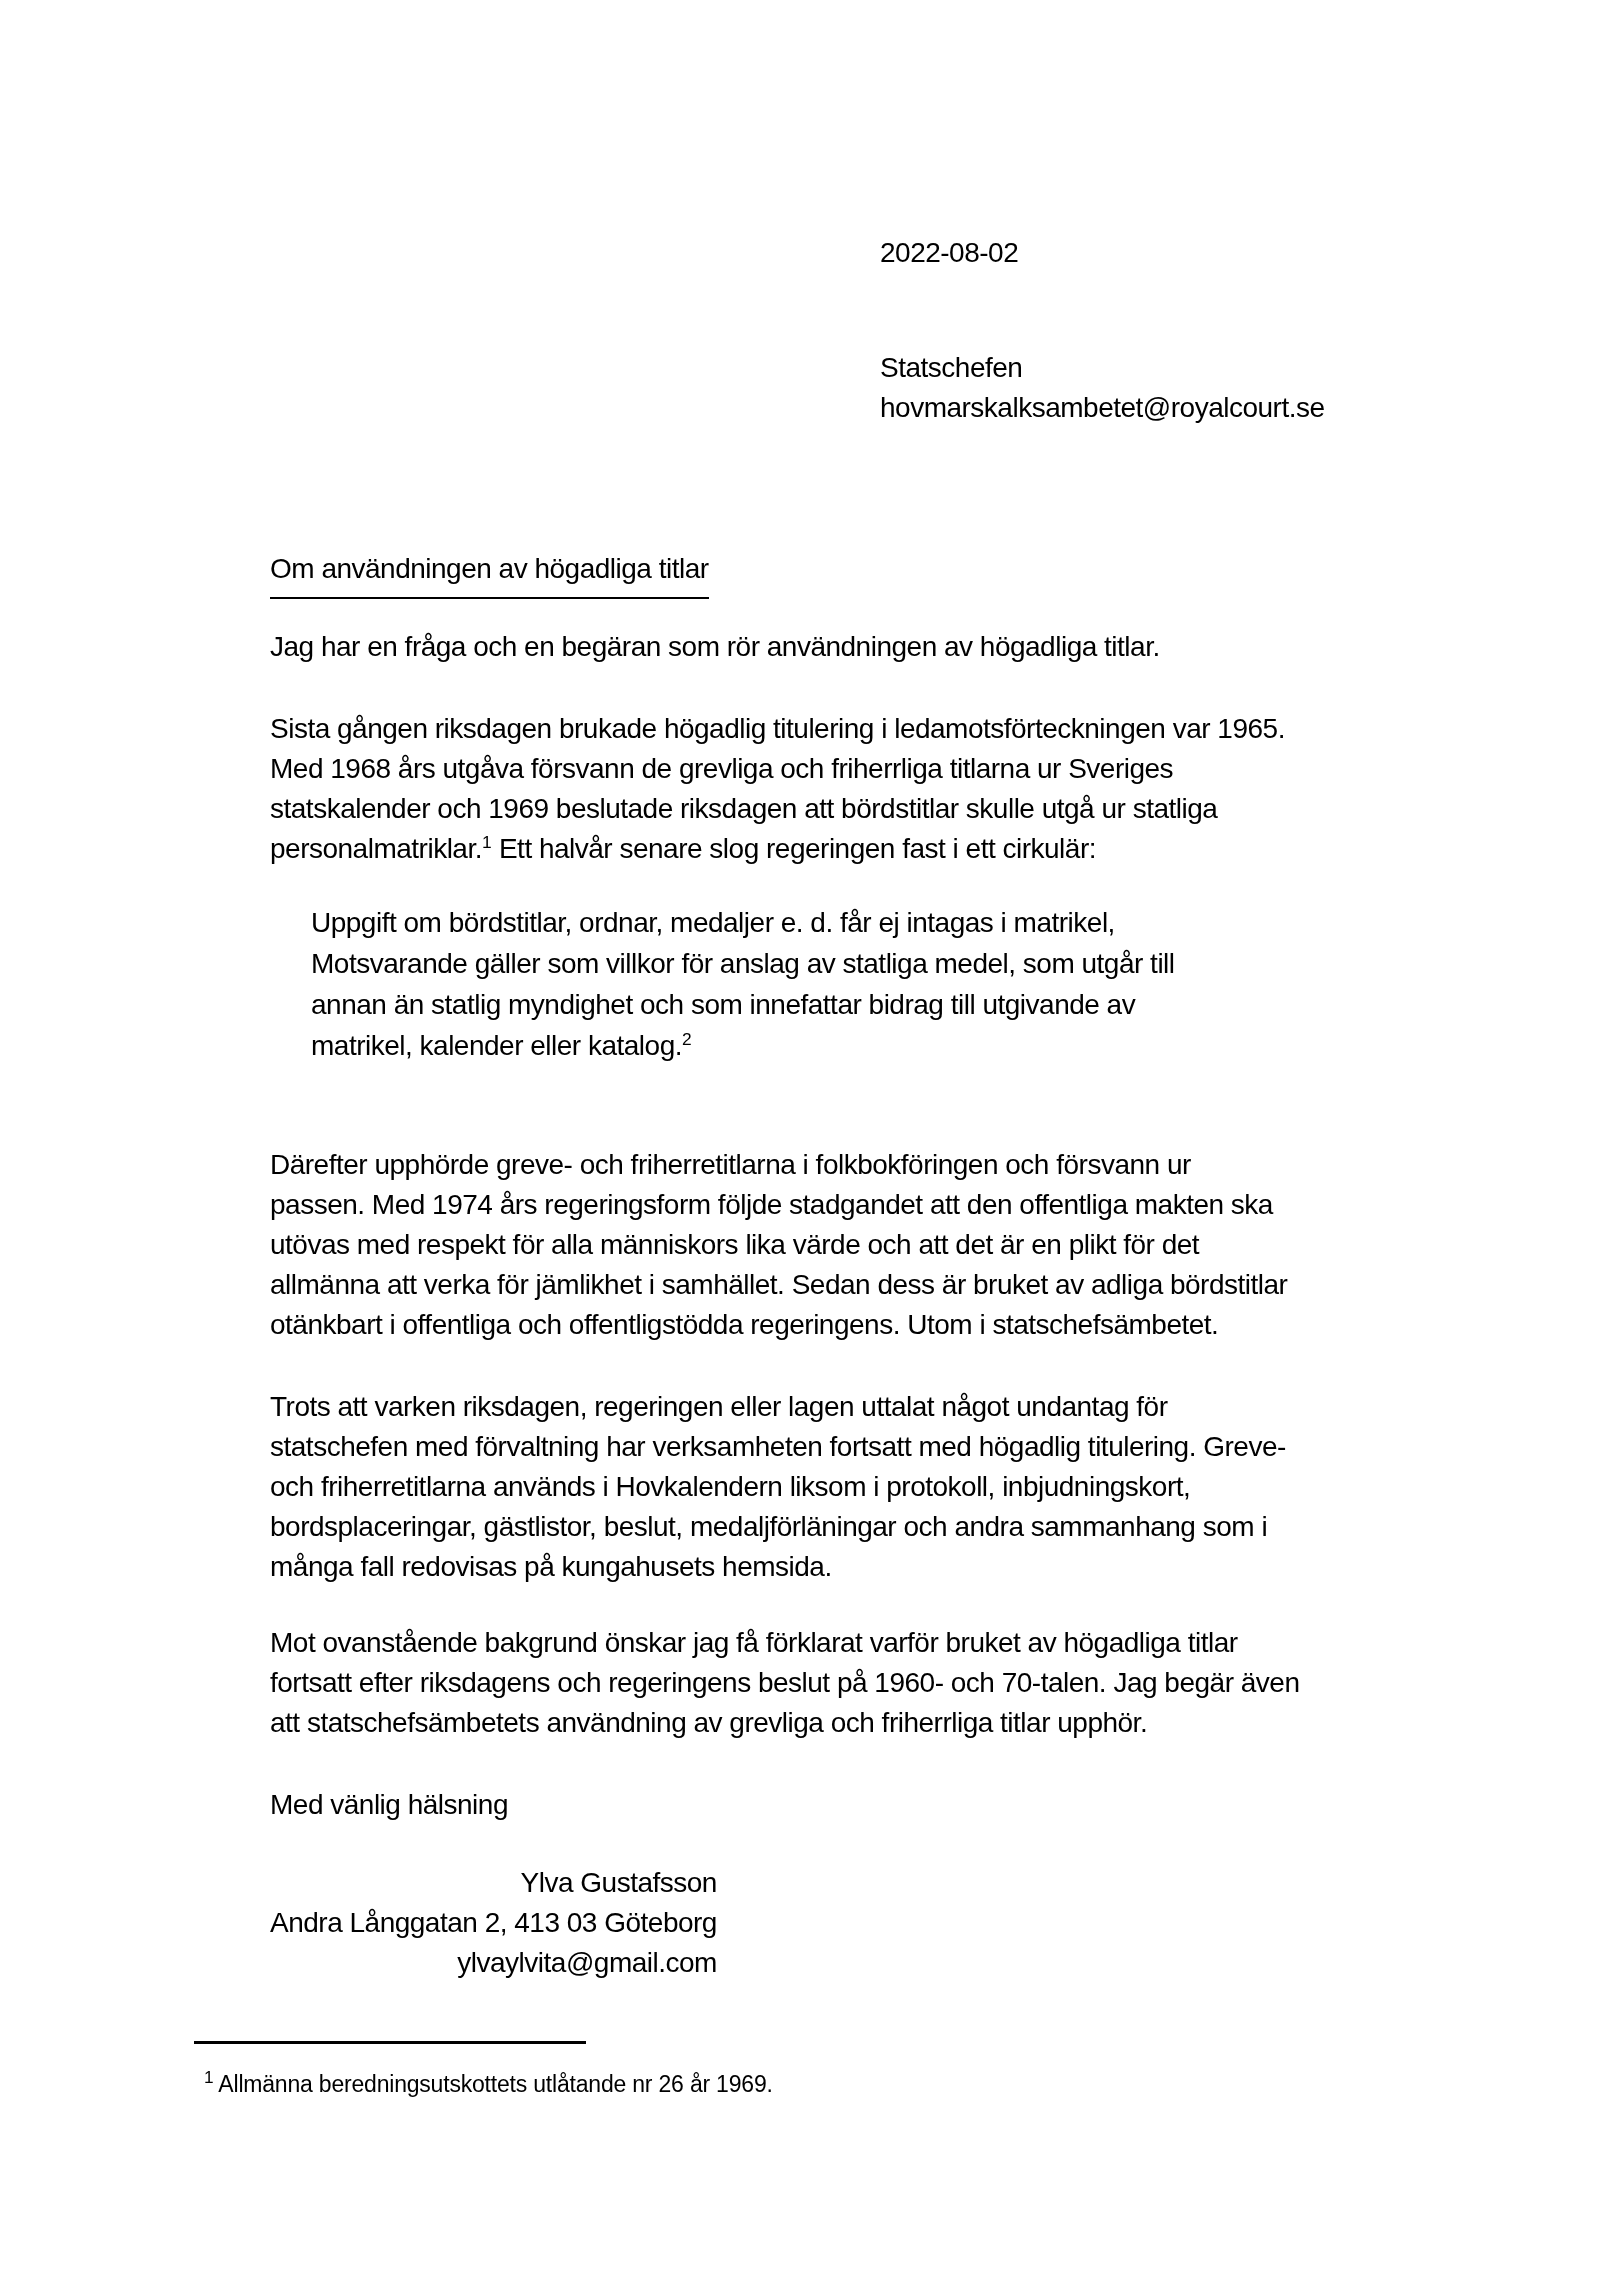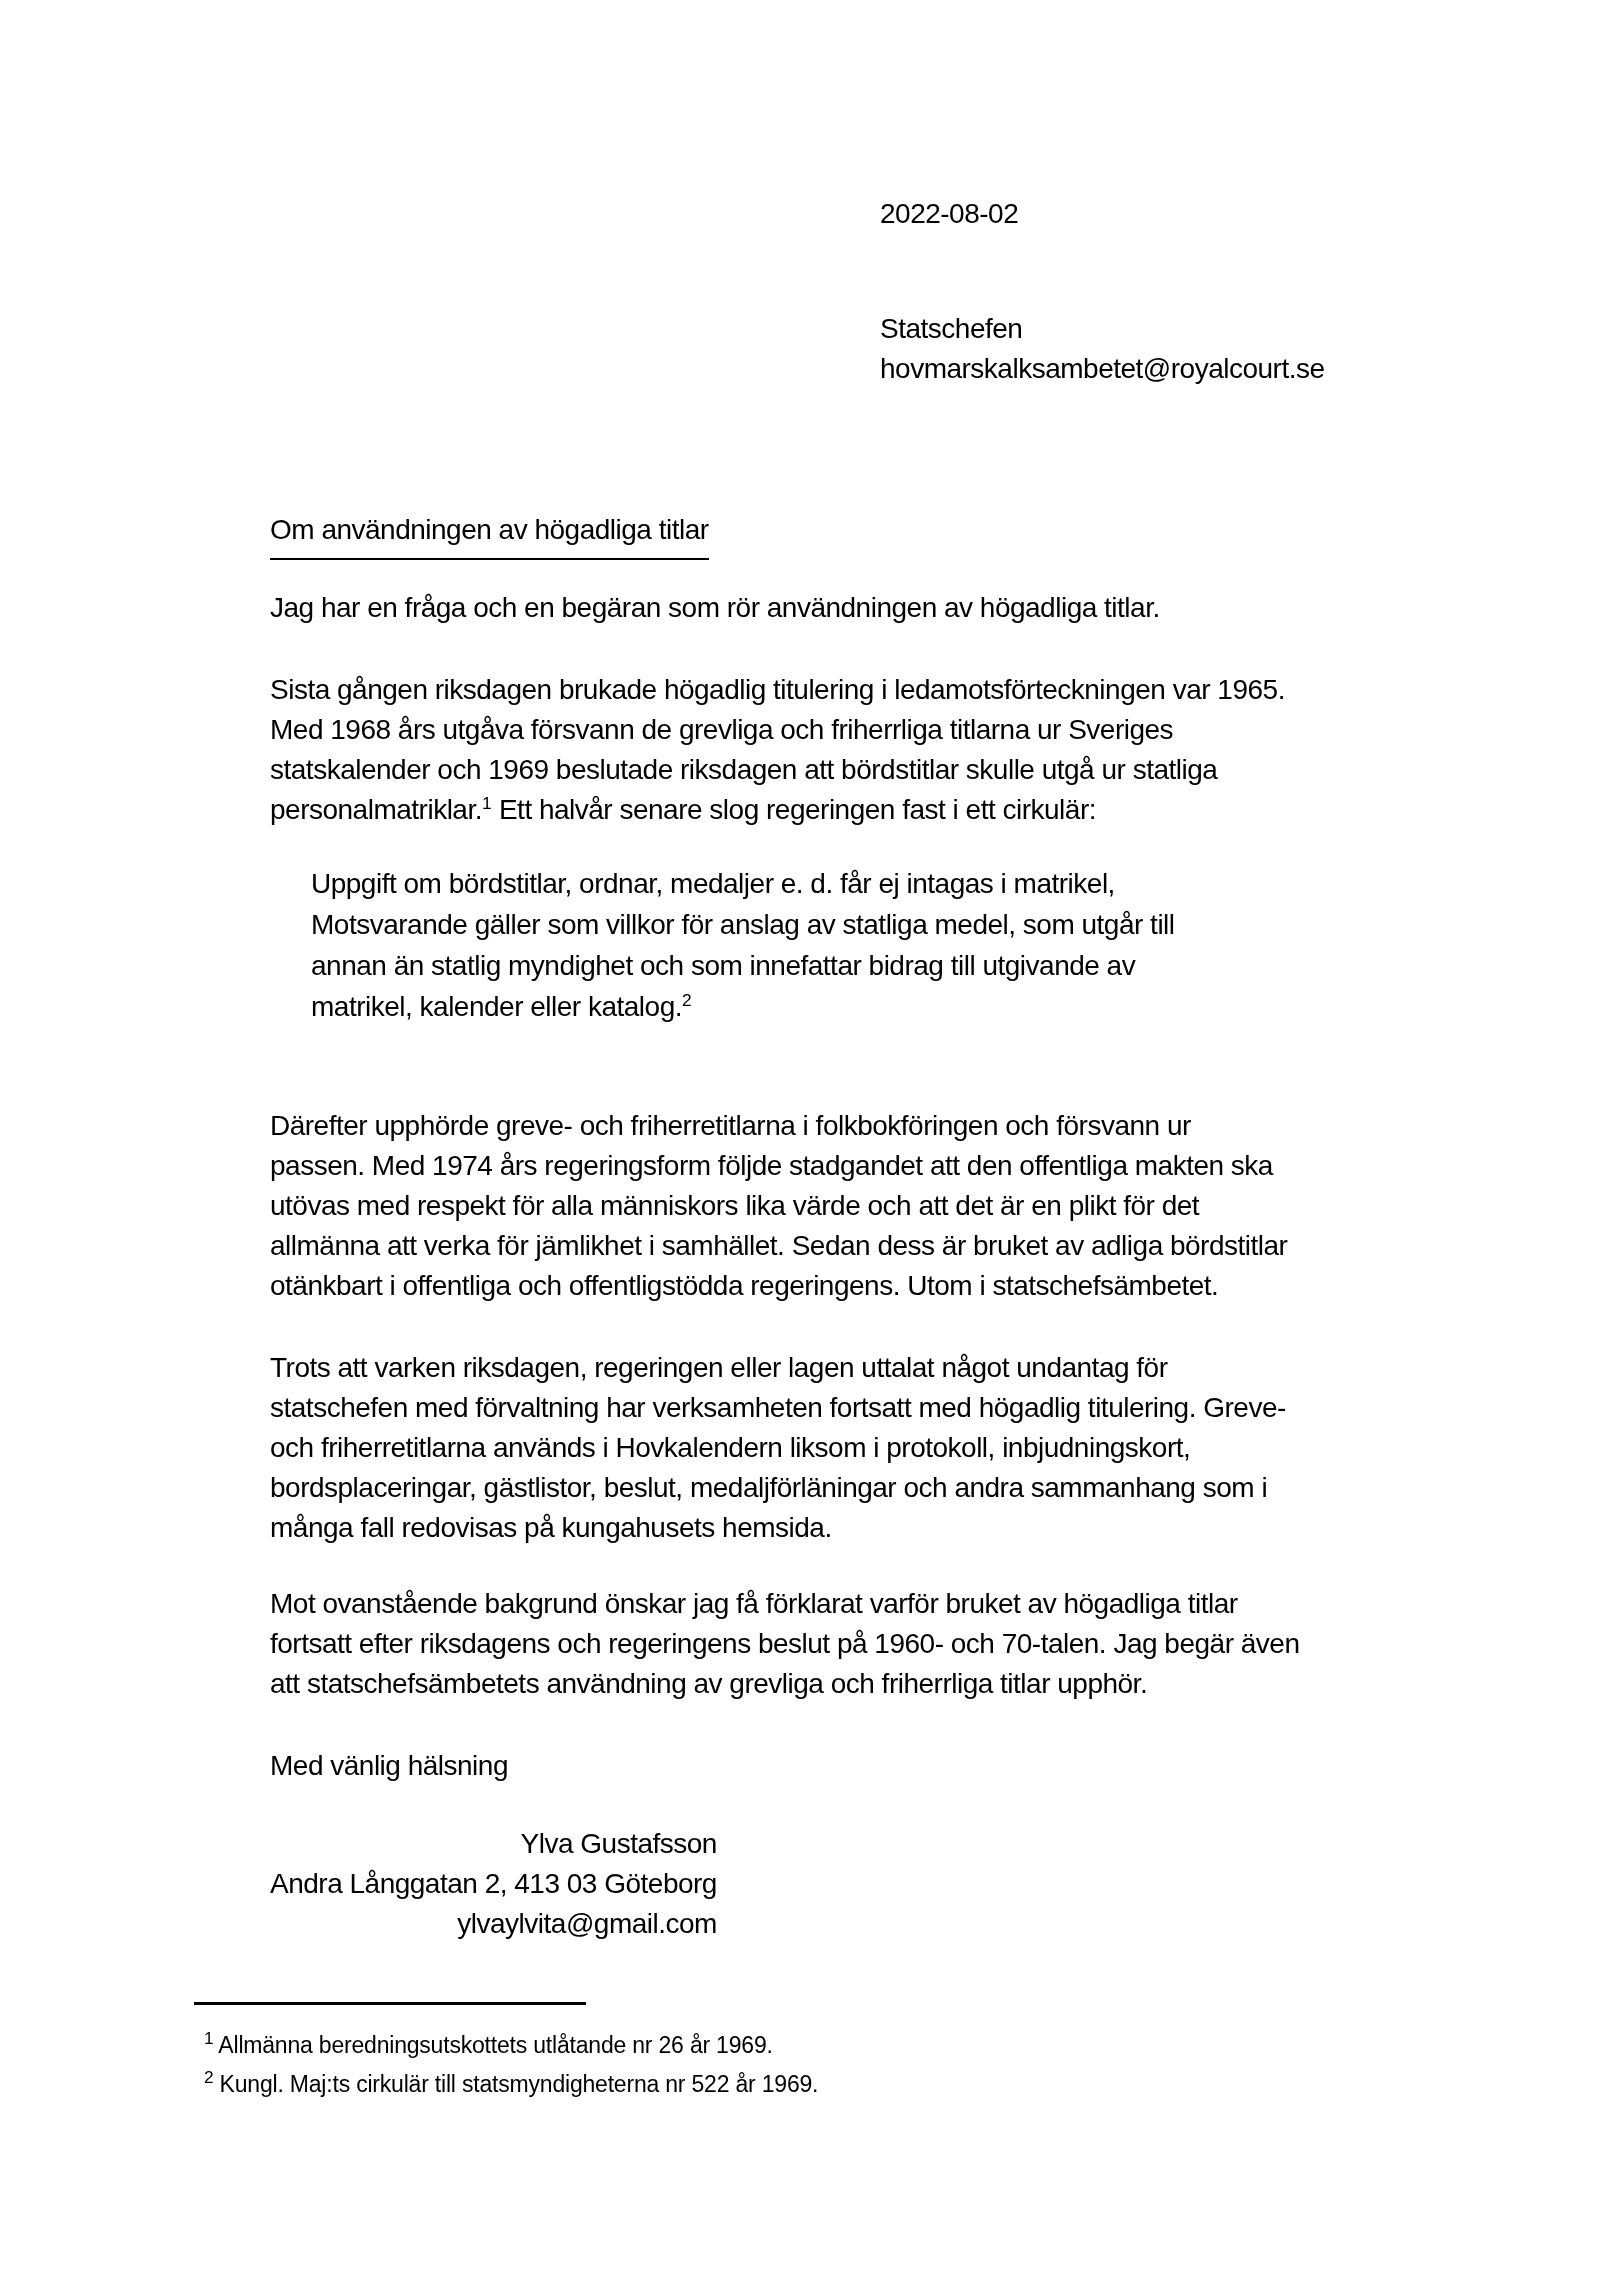--- a/index.html
+++ b/index.html
@@ -8,21 +8,21 @@
     width: 1620px;
     height: 2293px;
     background: #ffffff;
     color: #000000;
     font-family: "Liberation Sans", "DejaVu Sans", sans-serif;
     font-size: 28px;
     letter-spacing: -0.5px;
     line-height: 40px;
     overflow: hidden;
   }
-  .abs { position: absolute; }
+  .abs { position: absolute; margin-top: 39px; }
   .line { white-space: nowrap; }
   .date-block   { left: 880px; top: 194px; }
   .addr-block   { left: 880px; top: 309px; }
   .subject-block{ left: 270px; top: 510px; }
   .subject-block .underline {
     display: inline-block;
     border-bottom: 2.9px solid #000;
     padding-bottom: 8px;
   }
   .p-intro   { left: 270px; top: 588px;  }
@@ -122,16 +122,15 @@
   <div class="abs signature-block">
     <div class="line">Ylva Gustafsson</div>
     <div class="line">Andra Långgatan 2, 413 03 Göteborg</div>
     <div class="line">ylvaylvita@gmail.com</div>
   </div>
 
   <div class="abs footnote-sep"></div>
 
   <div class="abs footnote fn-1"><sup>1</sup><span> Allmänna beredningsutskottets utlåtande nr 26 år 1969.</span></div>
 
-  <div class="abs footnote fn-2"><sup>2</sup><span> Kungl. Maj:ts cirkulär till statsmyndigheterna nr 522 år 1969.</span></div>
 
 </div>
 
 
 </body></html>

